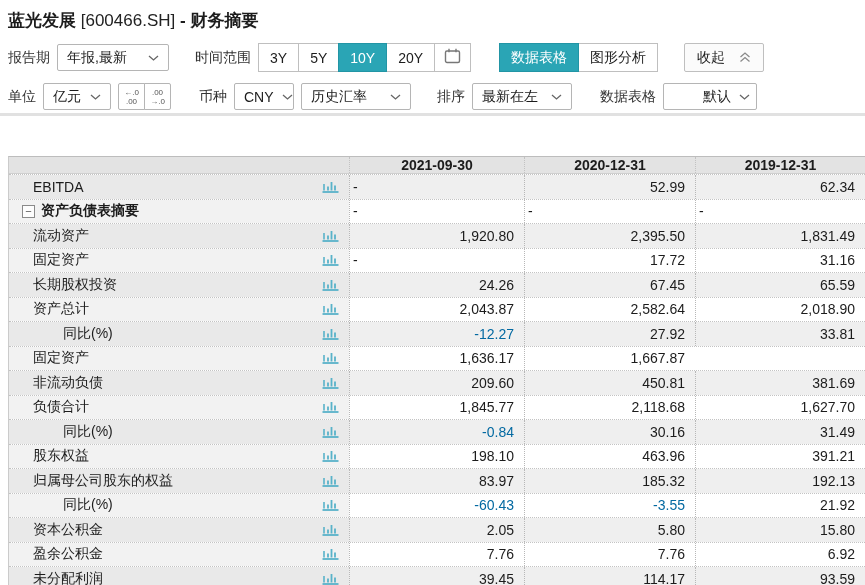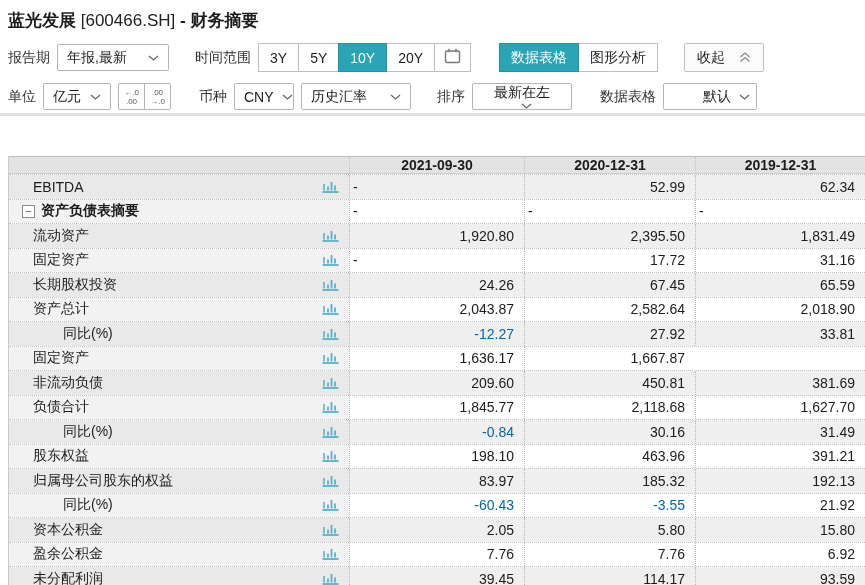--- a/index.html
+++ b/index.html
@@ -165,21 +165,21 @@
     <div class="sel" style="width:110px;">
       <span>历史汇率</span>
       <span class="chev">
         <svg width="11" height="6" viewBox="0 0 11 6">
             <polyline points="1,1 5.5,5 10,1" fill="none" stroke="#666" stroke-width="1.3"></polyline>
           </svg>
       </span>
     </div>
     <span class="sp26"></span>
     <span class="lbl">排序</span>
-    <div class="sel" style="width:100px;flex-direction:column;">
+    <div class="sel" style="width:100px;">
       <span>最新在左</span>
       <span class="chev">
         <svg width="11" height="6" viewBox="0 0 11 6">
             <polyline points="1,1 5.5,5 10,1" fill="none" stroke="#666" stroke-width="1.3"></polyline>
           </svg>
       </span>
     </div>
     <span class="sp28"></span>
     <span class="lbl">数据表格</span>
     <div class="sel" style="width:94px;padding-left:39px;">

